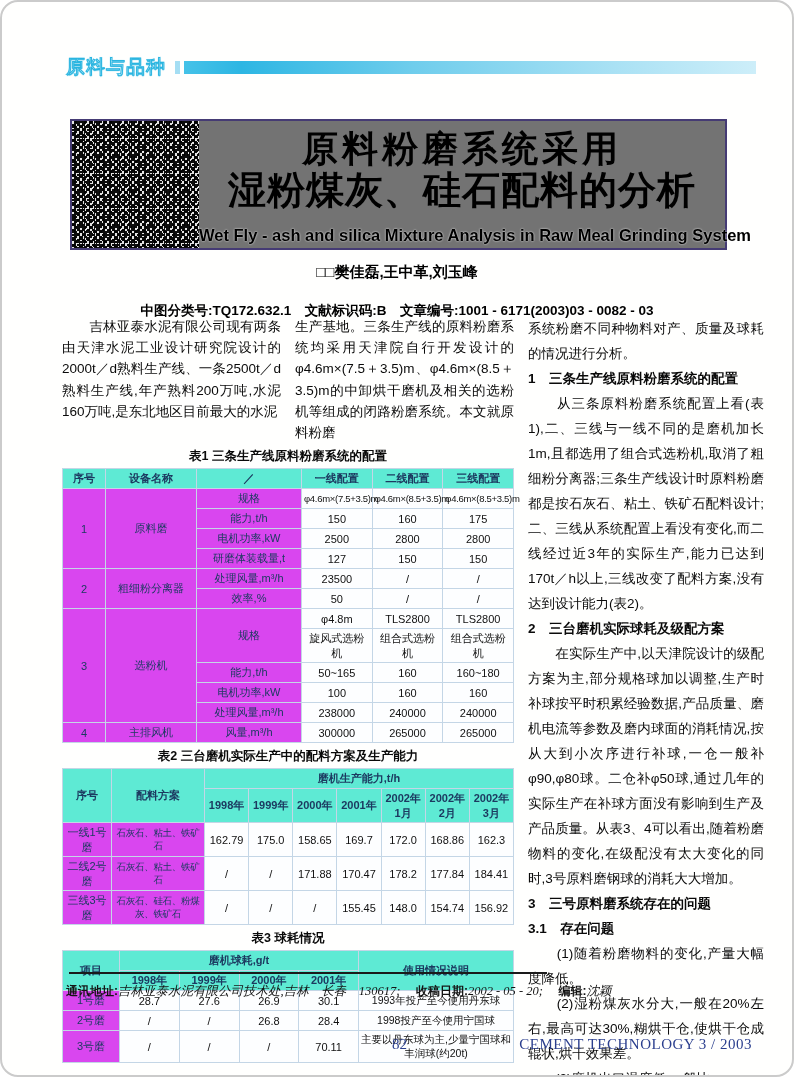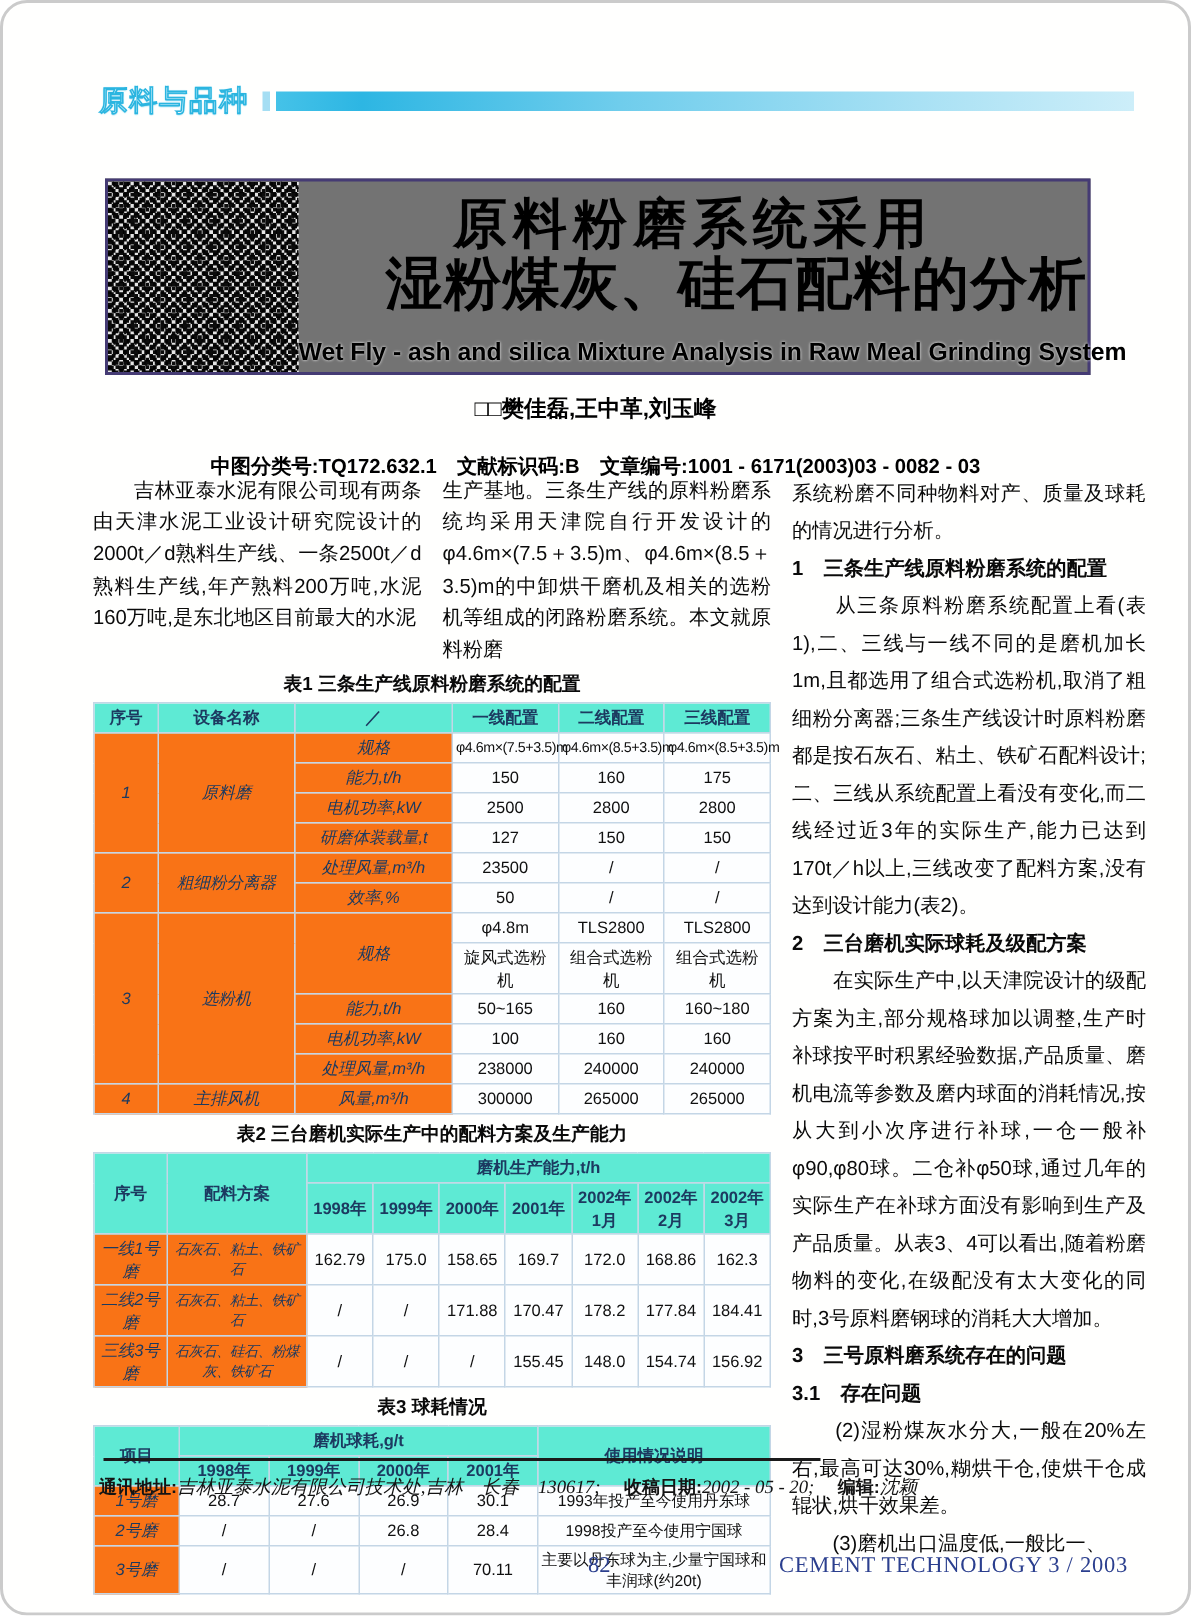--- a/index.html
+++ b/index.html
@@ -17,41 +17,41 @@
 
   
   .title-block{position:absolute;left:68px;top:117px;width:657px;height:131px;background:#737373;
        border:2px solid #453b74;box-sizing:border-box;display:flex;}
   .checker{width:127px;height:100%;
        background-image:repeating-conic-gradient(#0d0d0d 0% 25%,#f1f1f1 25% 50%),
                         repeating-conic-gradient(#0d0d0d 0% 25%,#f1f1f1 25% 50%);
        background-size:7px 7px,5px 5px;background-blend-mode:multiply;}
   .title-area{flex:1;position:relative;text-align:center;color:#000;}
   .title-line1{margin-top:7px;font-size:36px;font-weight:900;letter-spacing:4px;line-height:1.15;}
-  .title-line2{font-size:38px;font-weight:900;letter-spacing:1px;line-height:1.12;text-align:right;}
+  .title-line2{font-size:38px;font-weight:900;letter-spacing:1px;line-height:1.12;}
   .title-en{position:absolute;left:0;bottom:3px;font-size:16.5px;font-weight:bold;white-space:nowrap;
        text-shadow:0 0 2px #ffffff;}
 
   .authors{position:absolute;top:261px;left:0;width:100%;text-align:center;font-size:15px;font-weight:bold;}
   .meta{position:absolute;top:300px;left:0;width:100%;text-align:center;font-size:13.5px;font-weight:bold;}
 
   
   .content{position:absolute;left:60px;top:314px;width:702px;display:flex;}
   .left-zone{width:452px;}
   .right-col{width:236px;margin-left:14px;font-size:13.5px;line-height:25px;text-align:justify;color:#0a0a0a;}
 
   .twocol{display:flex;}
   .tcol{width:219px;font-size:13.5px;line-height:21.2px;text-align:justify;color:#0a0a0a;}
   .tcol + .tcol{margin-left:14px;}
 
   .tbl-caption{margin:5px 0 3px 0;text-align:center;font-size:12.5px;font-weight:bold;color:#0a0a0a;}
   table.tbl{width:100%;border-collapse:collapse;table-layout:fixed;font-size:11px;background:#fff;}
   table.tbl td{border:1px solid #c4d6e6;padding:1.5px 2px;text-align:center;color:#101010;background:#fdfeff;height:16px;}
   table.tbl td.hd{background:#5eead4;color:#1c3a60;font-weight:bold;}
-  table.tbl td.lb{background:#f97316;color:#1c3a60;font-style:italic;}
+  table.tbl td.lb{background:#d946ef;color:#1c3a60;}
   table.tbl td.sm{font-size:9.5px;letter-spacing:-0.3px;}
   table.tbl td.note{font-size:10.5px;}
 
   .h-blk{font-weight:bold;}
   .p-blk{}
 
   .rule{position:absolute;left:67px;top:970px;width:478px;border-top:2px solid #1a1a1a;}
   .contact{position:absolute;left:64px;top:981px;width:700px;font-family:"Liberation Serif",serif;
        font-style:italic;font-size:12.5px;color:#141414;}
   .contact b{font-style:normal;font-family:"Liberation Sans",sans-serif;font-size:12px;}
@@ -282,20 +282,21 @@
     </div>
 
     <div class="right-col">
       <div class="p-blk">系统粉磨不同种物料对产、质量及球耗的情况进行分析。</div>
       <div class="h-blk">1　三条生产线原料粉磨系统的配置</div>
       <div class="p-blk">　　从三条原料粉磨系统配置上看(表1),二、三线与一线不同的是磨机加长1m,且都选用了组合式选粉机,取消了粗细粉分离器;三条生产线设计时原料粉磨都是按石灰石、粘土、铁矿石配料设计;二、三线从系统配置上看没有变化,而二线经过近3年的实际生产,能力已达到170t／h以上,三线改变了配料方案,没有达到设计能力(表2)。</div>
       <div class="h-blk">2　三台磨机实际球耗及级配方案</div>
       <div class="p-blk">　　在实际生产中,以天津院设计的级配方案为主,部分规格球加以调整,生产时补球按平时积累经验数据,产品质量、磨机电流等参数及磨内球面的消耗情况,按从大到小次序进行补球,一仓一般补φ90,φ80球。二仓补φ50球,通过几年的实际生产在补球方面没有影响到生产及产品质量。从表3、4可以看出,随着粉磨物料的变化,在级配没有太大变化的同时,3号原料磨钢球的消耗大大增加。</div>
       <div class="h-blk">3　三号原料磨系统存在的问题</div>
       <div class="h-blk">3.1　存在问题</div>
+      <div class="p-blk">　　(1)随着粉磨物料的变化,产量大幅度降低。</div>
       <div class="p-blk">　　(2)湿粉煤灰水分大,一般在20%左右,最高可达30%,糊烘干仓,使烘干仓成辊状,烘干效果差。</div>
       <div class="p-blk">　　(3)磨机出口温度低,一般比一、</div>
     </div>
   </div>
 
   <div class="rule"></div>
   <div class="contact">
     <b>通讯地址:</b><span>吉林亚泰水泥有限公司技术处,吉林　长春　130617;　</span>
     <b>收稿日期:</b><span>2002 - 05 - 20;　</span>
     <b>编辑:</b><span>沈颖</span>

